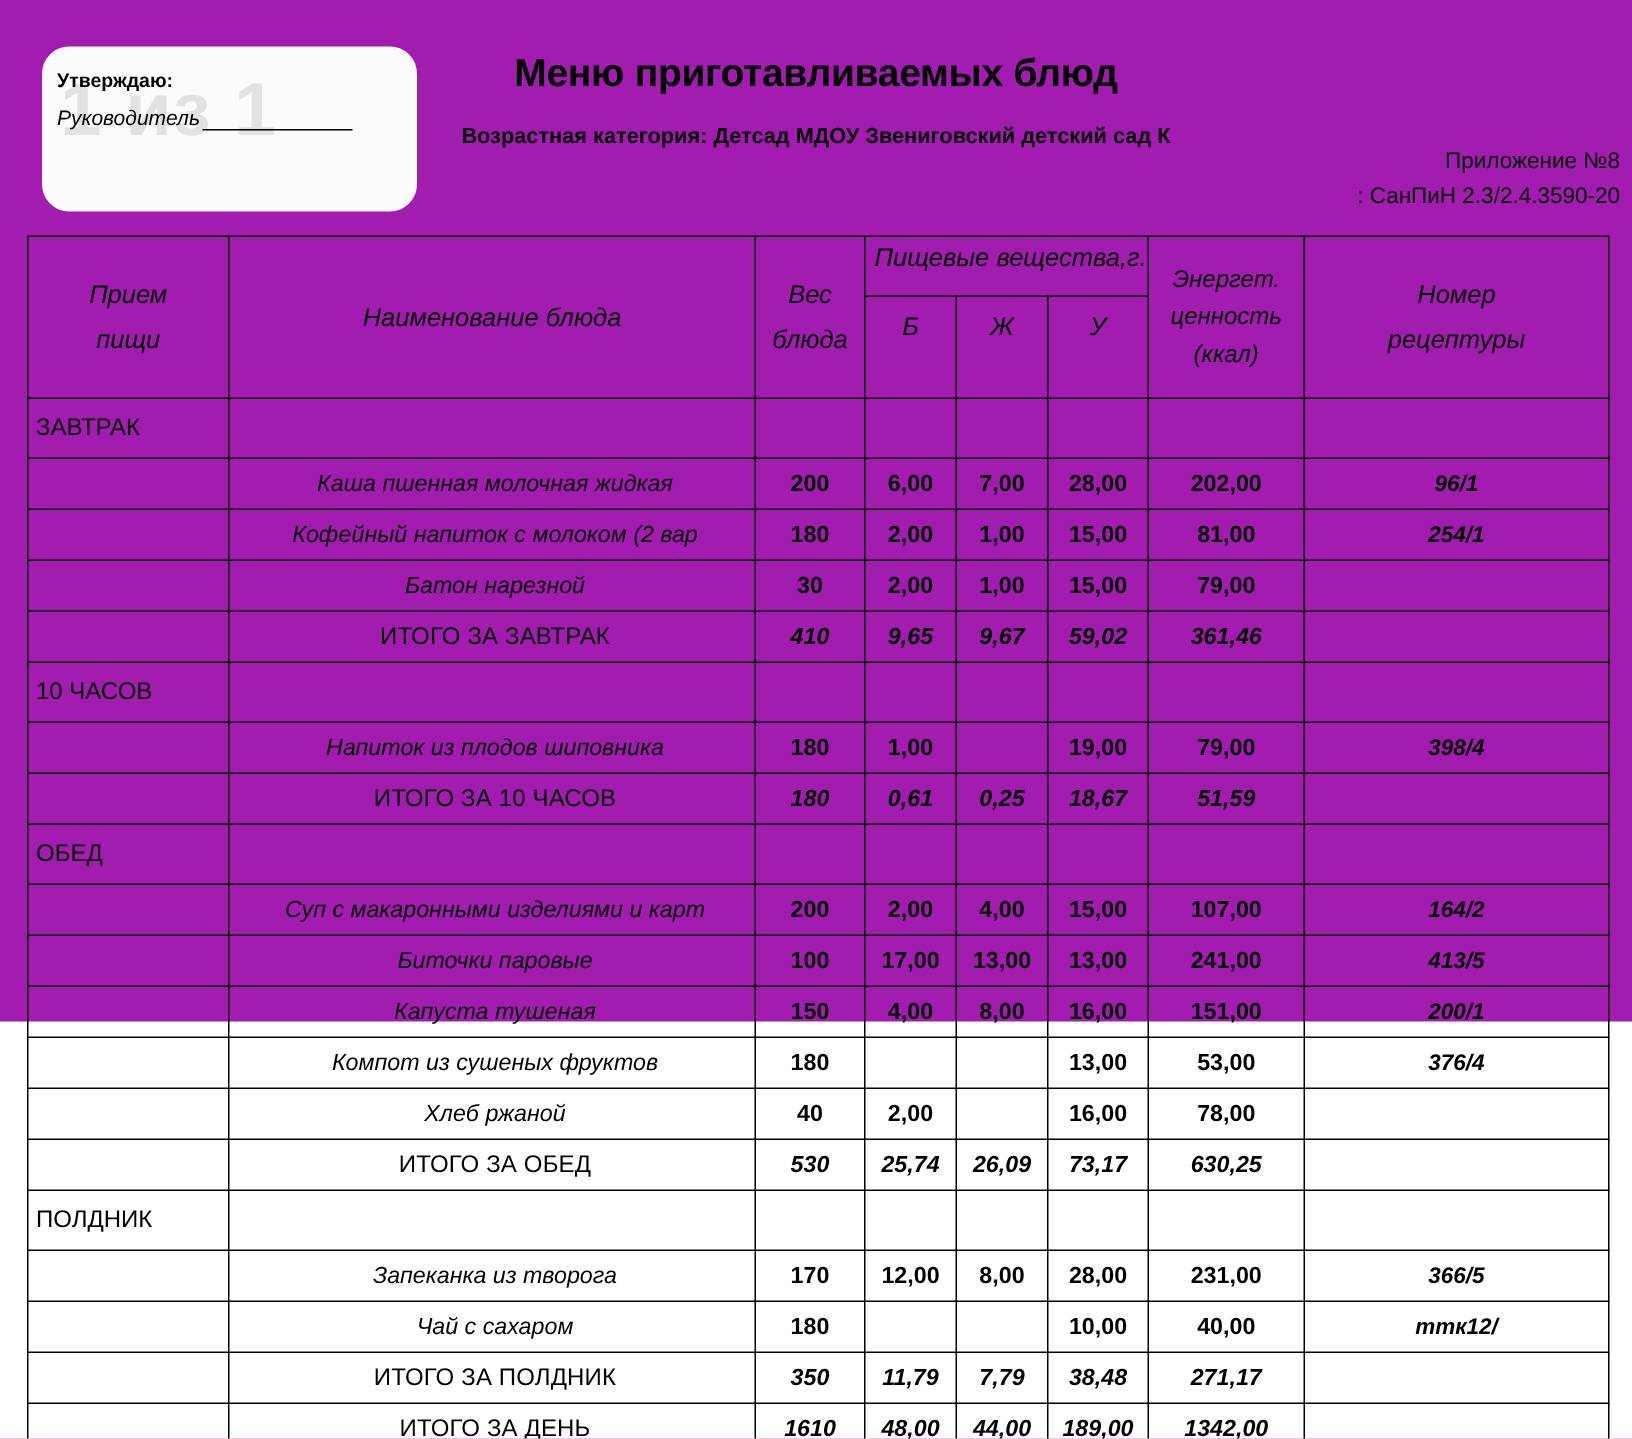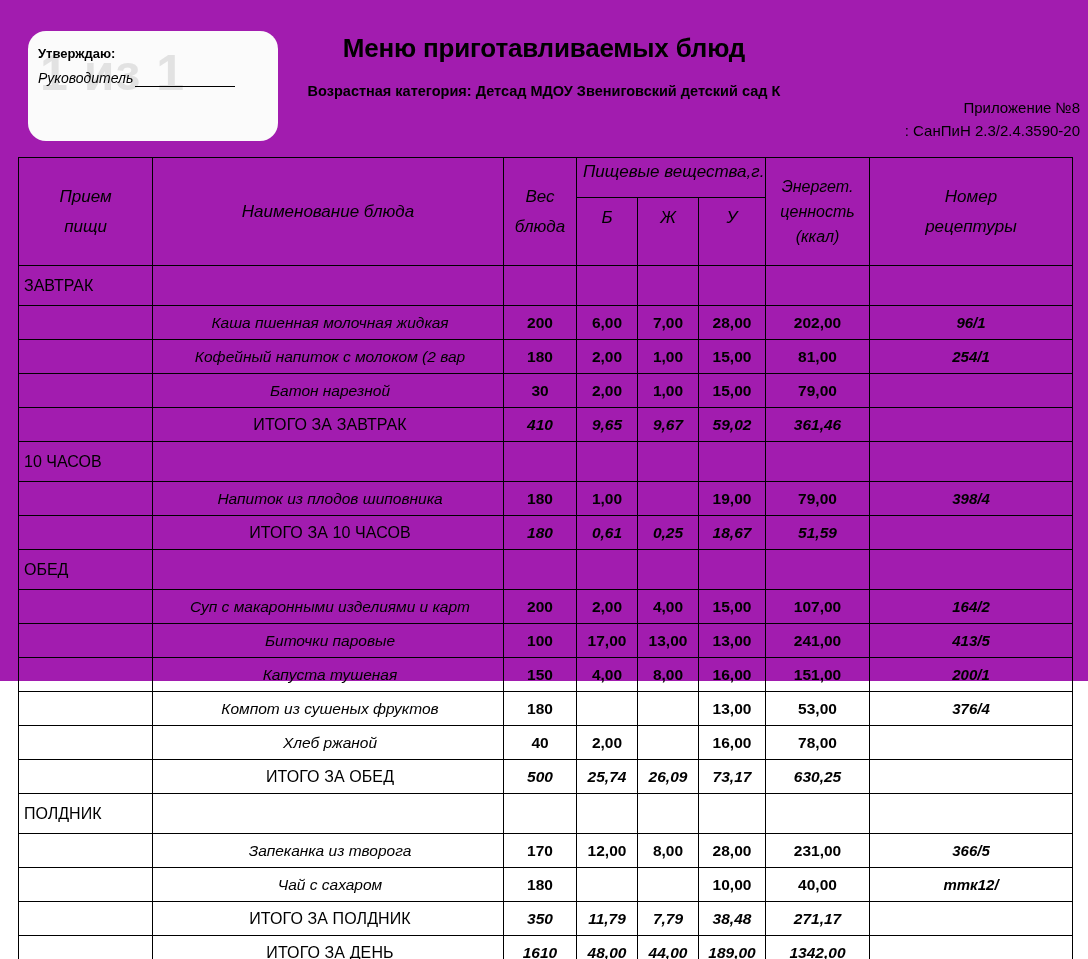--- a/index.html
+++ b/index.html
@@ -385,21 +385,21 @@
           <td class="c-num">40</td>
           <td class="c-num">2,00</td>
           <td class="c-num"></td>
           <td class="c-num">16,00</td>
           <td class="c-num">78,00</td>
           <td class="c-rec"></td>
         </tr>
         <tr class="total-row">
           <td class="c-meal"></td>
           <td class="c-dish is-total">ИТОГО ЗА ОБЕД</td>
-          <td class="c-num">500</td>
+          <td class="c-num">530</td>
           <td class="c-num">25,74</td>
           <td class="c-num">26,09</td>
           <td class="c-num">73,17</td>
           <td class="c-num">630,25</td>
           <td class="c-rec"></td>
         </tr>
         <tr class="meal-header-row">
           <td class="c-meal">ПОЛДНИК</td>
           <td class="c-dish"></td>
           <td class="c-num"></td>

